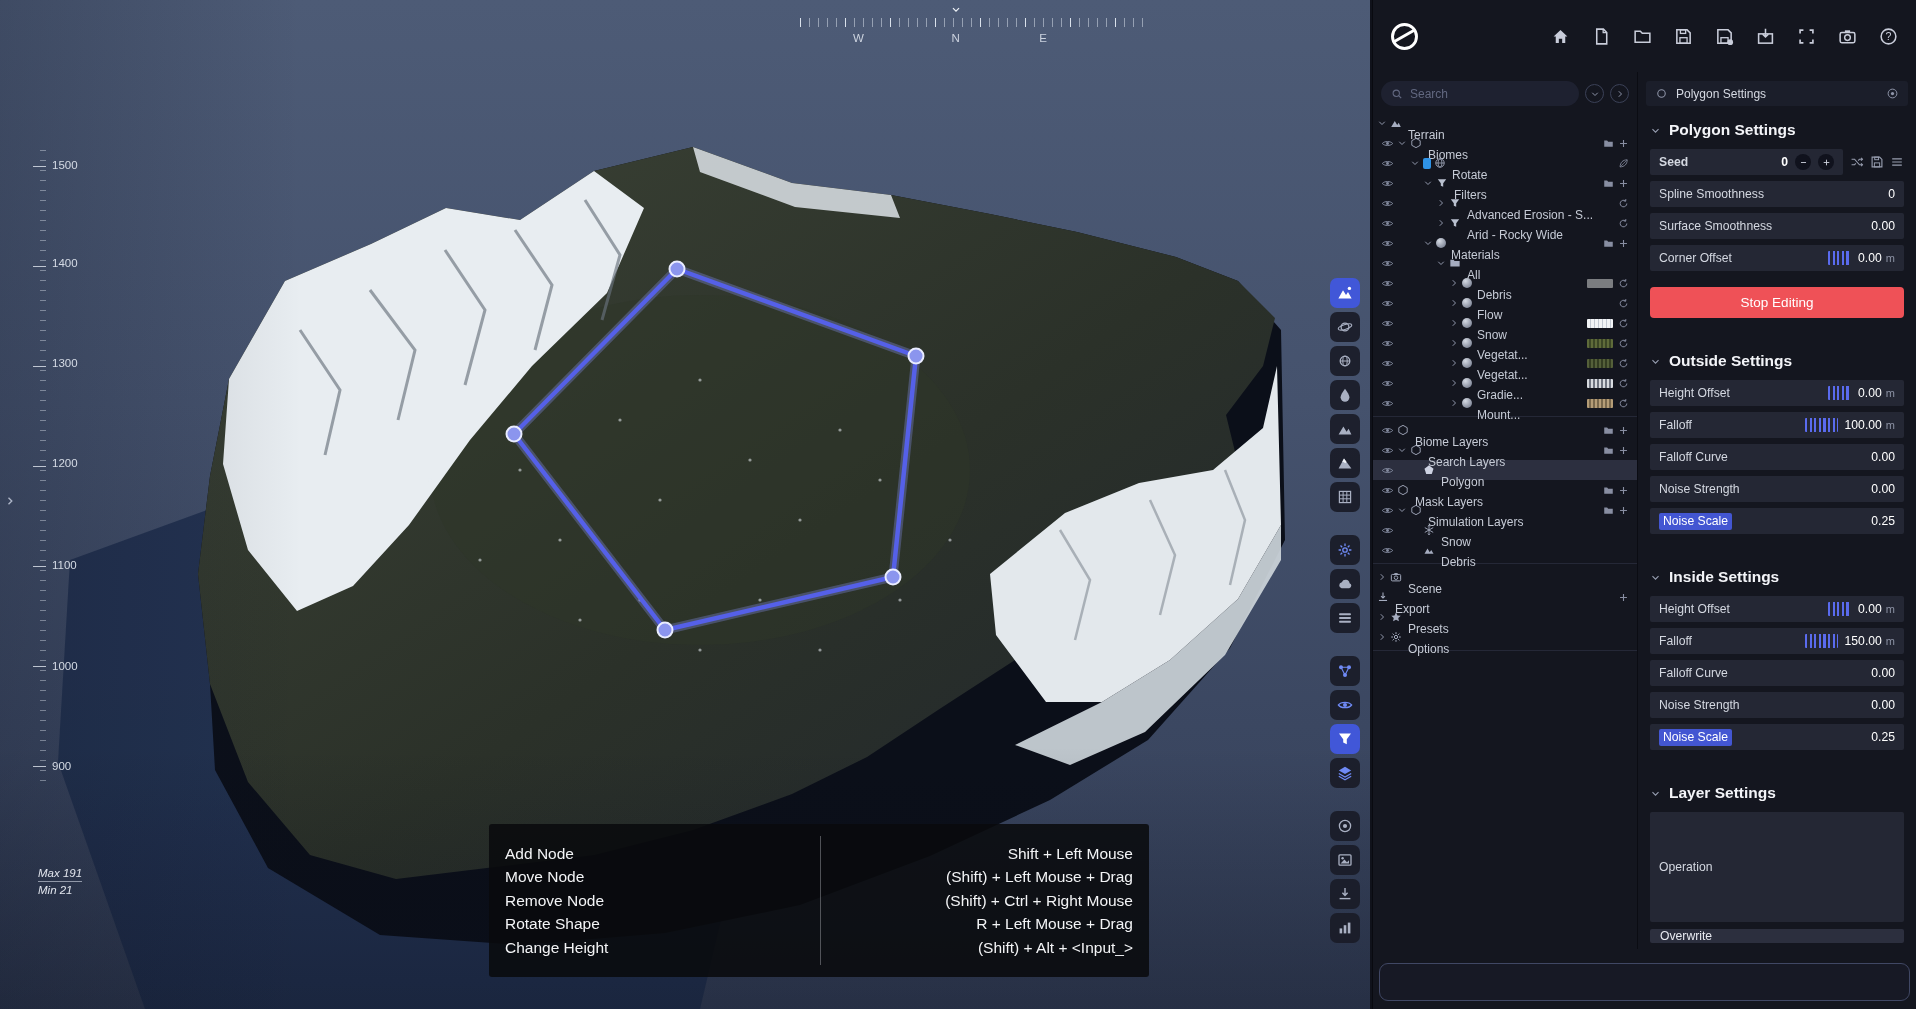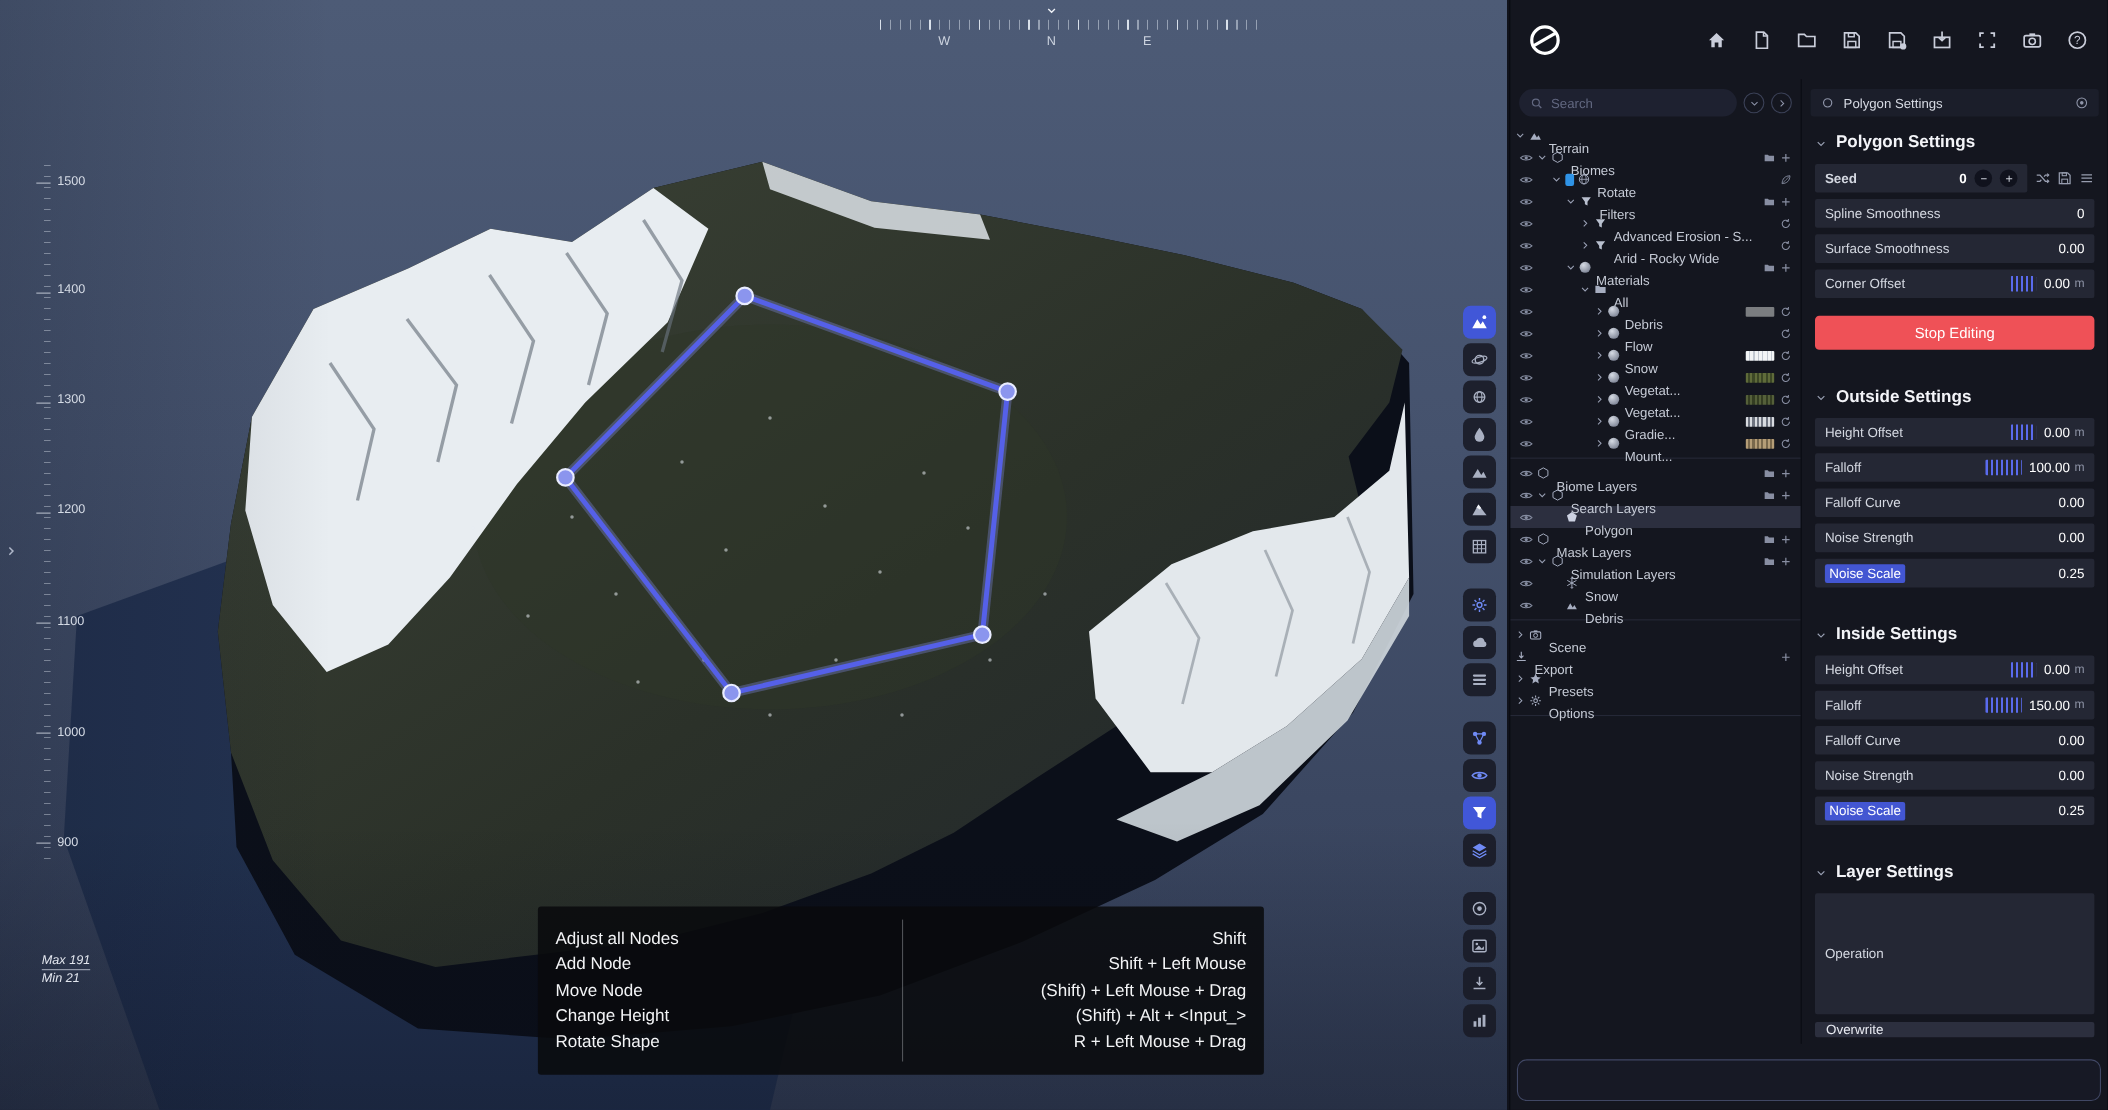--- a/index.html
+++ b/index.html
@@ -203,38 +203,38 @@
     <div id="expand-handle">
       <svg viewBox="0 0 16 16">
           <path d="M6 3.6 10.4 8 6 12.4" fill="none" stroke="currentColor" stroke-width="1.8"></path>
         </svg>
     </div>
 
     <div id="shortcuts">
       <div id="sc-div"></div>
       <div id="sc-rows">
           <div class="sc-row">
-            <span>Adjust all Nodes</span>
-            <span>Shift</span>
-          </div>
-          <div class="sc-row">
             <span>Add Node</span>
             <span>Shift + Left Mouse</span>
           </div>
           <div class="sc-row">
             <span>Move Node</span>
             <span>(Shift) + Left Mouse + Drag</span>
           </div>
           <div class="sc-row">
-            <span>Change Height</span>
-            <span>(Shift) + Alt + &lt;Input_&gt;</span>
+            <span>Remove Node</span>
+            <span>(Shift) + Ctrl + Right Mouse</span>
           </div>
           <div class="sc-row">
             <span>Rotate Shape</span>
             <span>R + Left Mouse + Drag</span>
+          </div>
+          <div class="sc-row">
+            <span>Change Height</span>
+            <span>(Shift) + Alt + &lt;Input_&gt;</span>
           </div>
         </div>
     </div>
   </div>
 
   <div id="side-strip">
       <div class="strip-group">
         <button class="sbtn blue-bg">
           <span style="display:flex">
             <svg viewBox="0 0 16 16">

